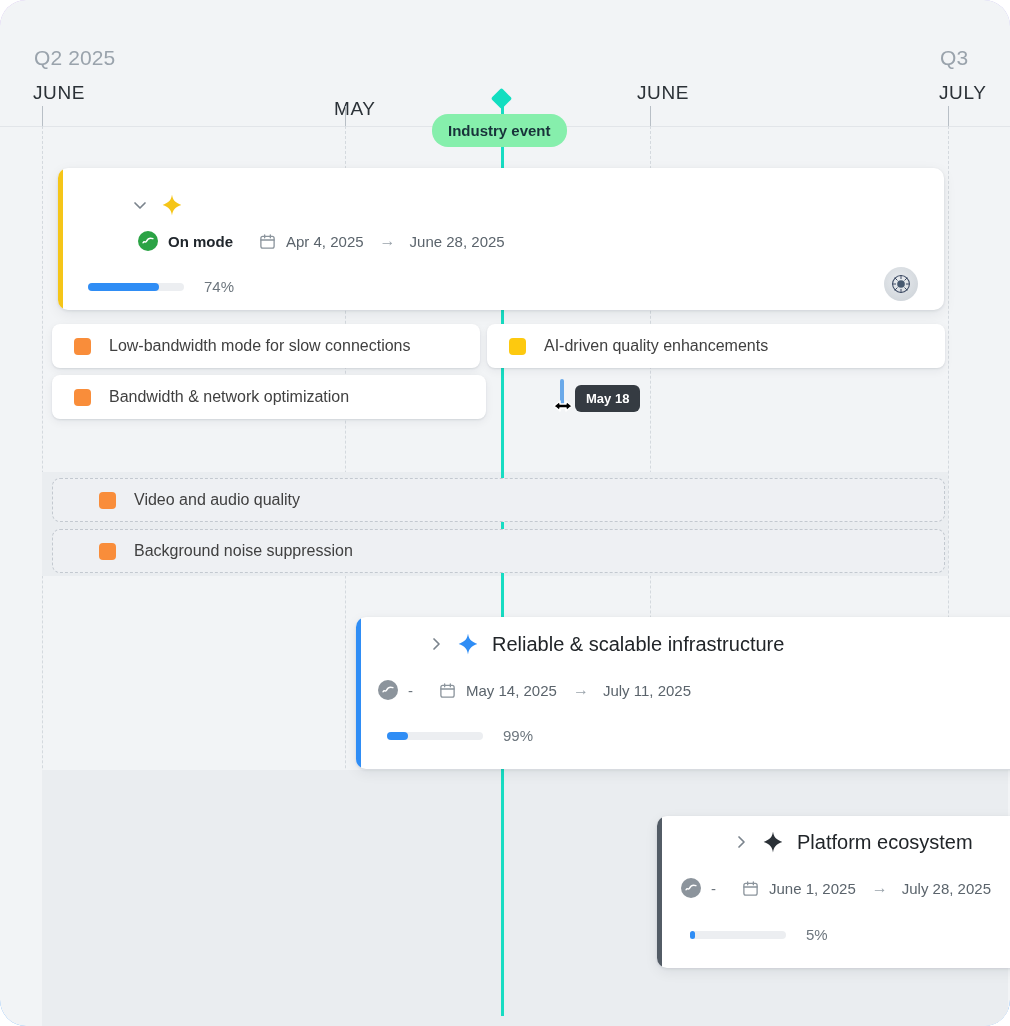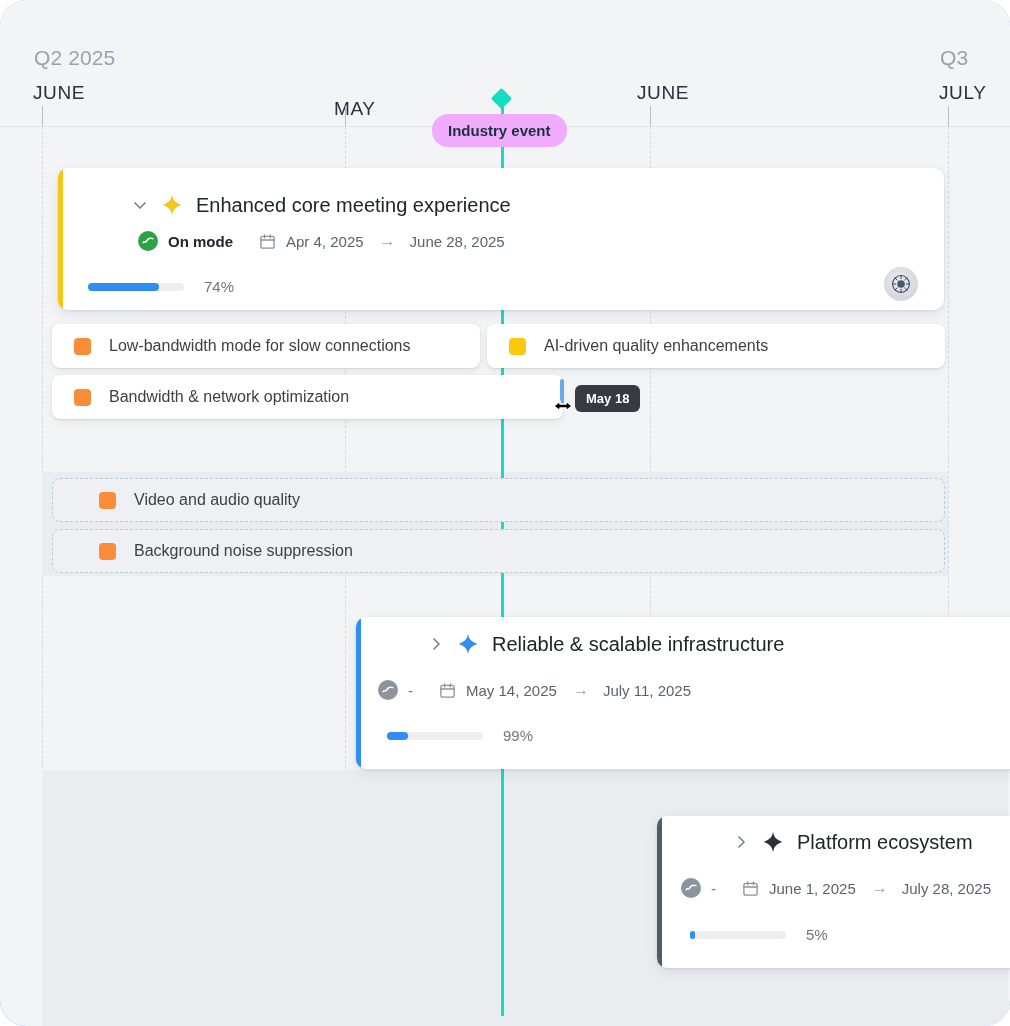--- a/index.html
+++ b/index.html
@@ -57,21 +57,21 @@
 
   
   .event-wrap { position: absolute; left: 432px; top: 88px; }
   .event-diamond {
     position: absolute; left: 62px; top: 3px;
     width: 15px; height: 15px; background: #12dec0;
     transform: rotate(45deg); border-radius: 2px;
   }
   .event-pill {
     position: absolute; left: 0; top: 26px;
-    background: #f0abfc; color: #18323a;
+    background: #86efac; color: #18323a;
     font-size: 15px; font-weight: 700;
     padding: 8px 16px; border-radius: 16px; white-space: nowrap;
   }
   .event-line {
     position: absolute; left: 69px; top: 108px;
     width: 3px; height: 918px; background: #17dcc2;
   }
 
   
   .card {
@@ -200,21 +200,20 @@
       <span class="chev">
         <svg viewBox="0 0 16 16" width="16" height="16">
               <path d="M3 6l5 5 5-5" fill="none" stroke="#7b848d" stroke-width="1.7" stroke-linecap="round" stroke-linejoin="round"></path>
             </svg>
       </span>
       <span class="spark">
         <svg viewBox="0 0 24 24" width="24" height="24">
               <path d="M12 1.6c.8 5.5 3.1 8.2 9.4 10.4-6.3 2.2-8.6 4.9-9.4 10.4-.8-5.5-3.1-8.2-9.4-10.4C8.9 9.8 11.2 7.1 12 1.6z" fill="#f5c518"></path>
             </svg>
       </span>
-      <span class="card-title">Enhanced core meeting experience</span>
     </div>
 
     <div class="meta-row" style="left:80px; top:63px;">
       <span class="status-dot" style="background:#2ba345">
         <svg viewBox="0 0 20 20" width="14" height="14">
               <path d="M3 12.5c2-4 3.3 1.4 5.2-2.6S12.5 5 17 6.6" fill="none" stroke="#fff" stroke-width="2.1" stroke-linecap="round" stroke-linejoin="round"></path>
             </svg>
       </span>
       <span class="status-label">On mode</span>
       <span class="cal-icon">
@@ -248,21 +247,21 @@
 
   <div class="subtask" style="left:52px; top:324px; width:428px;">
     <span class="sq" style="background:#f98d3a"></span>
     <span class="sub-label">Low-bandwidth mode for slow connections</span>
   </div>
   <div class="subtask" style="left:487px; top:324px; width:458px;">
     <span class="sq" style="background:#fdc90f"></span>
     <span class="sub-label">AI-driven quality enhancements</span>
   </div>
 
-  <div class="subtask" style="left:52px; top:375px; width:511px;">
+  <div class="subtask" style="left:52px; top:375px; width:434px;">
     <span class="sq" style="background:#f98d3a"></span>
     <span class="sub-label">Bandwidth &amp; network optimization</span>
   </div>
   <div class="drag-handle" style="left:560px; top:379px;"></div>
   <div class="tooltip" style="left:575px; top:385px;">May 18</div>
   <div class="cursor-resize" style="left:546px; top:396px;">
     <svg viewBox="0 0 34 20" width="34" height="20">
       <path d="M8 10l6-5v3h6V5l6 5-6 5v-3h-6v3z" fill="#000" stroke="#fff" stroke-width="1.6" stroke-linejoin="round"></path>
     </svg>
   </div>

